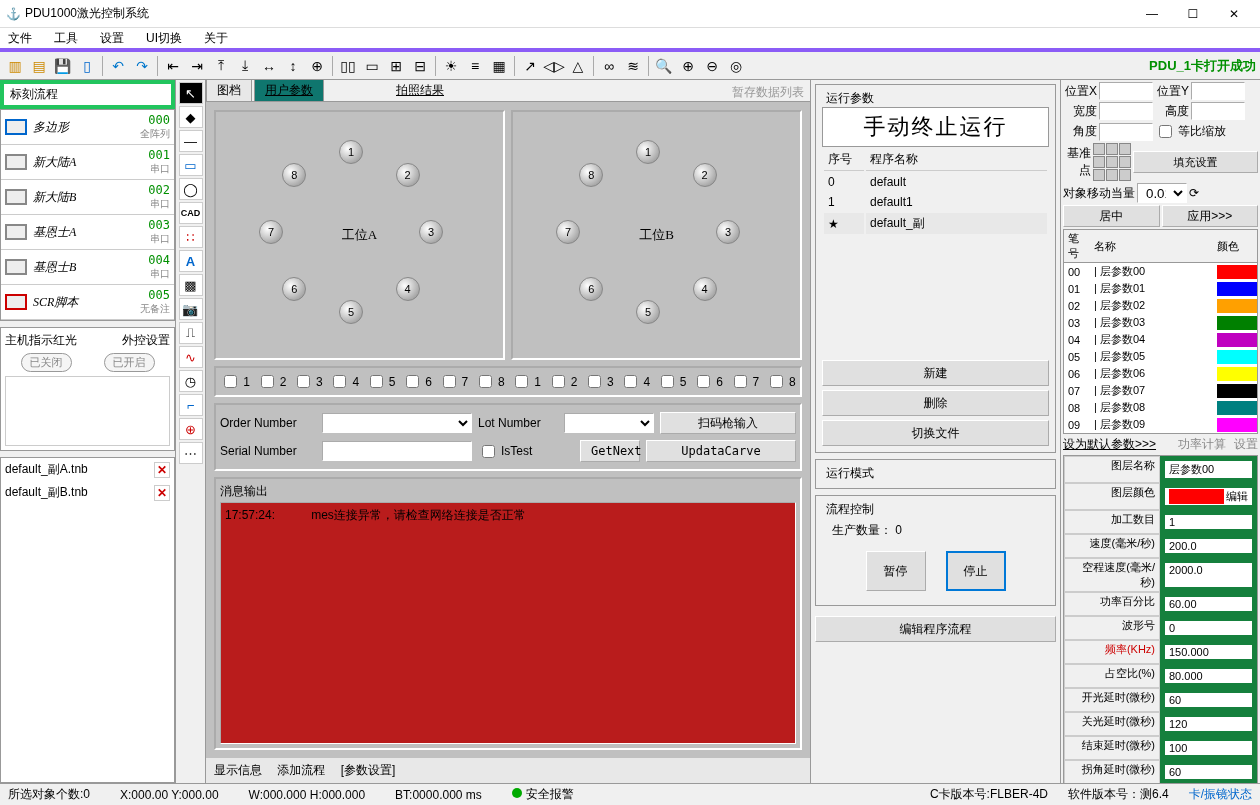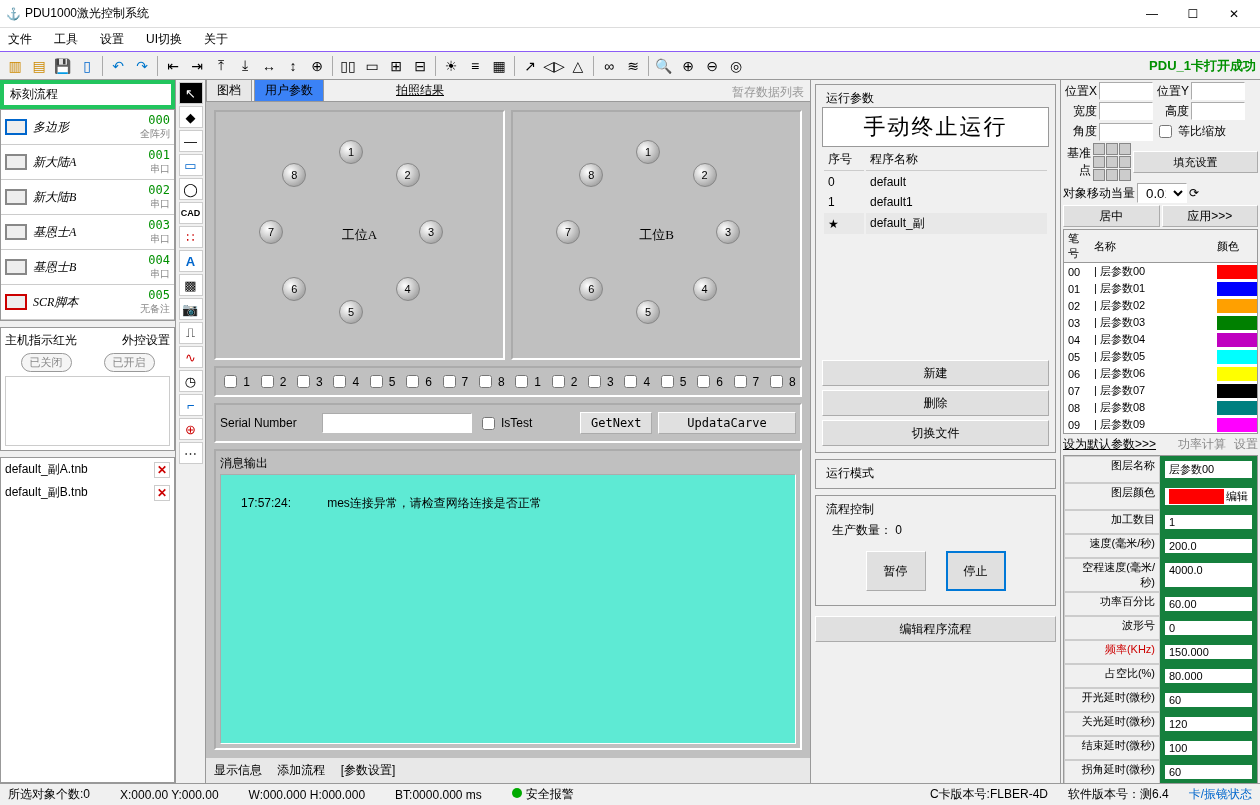--- a/index.html
+++ b/index.html
@@ -1,21 +1,21 @@
 <!DOCTYPE html>
 <html><head>
 <meta charset="utf-8">
 <style>
 * { box-sizing: border-box; font-family: "Microsoft YaHei", SimSun, sans-serif; }
 body { margin: 0; background: #f0f0f0; font-size: 12px; width: 1260px; height: 805px; overflow: hidden; }
 .titlebar { height: 28px; background: #fff; display: flex; align-items: center; padding: 0 6px; border-bottom: 1px solid #ddd; }
 .titlebar .title { margin-left: 4px; font-size: 12px; }
 .titlebar .winbtns { margin-left: auto; display: flex; gap: 1px; }
 .winbtn { width: 40px; height: 22px; text-align: center; line-height: 22px; }
-.menubar { height: 24px; background: #fff; display: flex; align-items: center; padding: 0 8px; gap: 22px; border-bottom: 1px solid #8b5cf6; font-size: 12px; }
+.menubar { height: 24px; background: #fff; display: flex; align-items: center; padding: 0 8px; gap: 22px; border-bottom: 4px solid #8b5cf6; font-size: 12px; }
 .toolbar { height: 28px; background: #f0f0f0; display: flex; align-items: center; border-bottom: 1px solid #999; padding: 0 4px; gap: 2px; }
 .tbtn { width: 22px; height: 22px; border: 1px solid transparent; display: flex; align-items: center; justify-content: center; font-size: 14px; }
 .tool-sep { width: 1px; height: 20px; background: #aaa; margin: 0 2px; }
 .status-right { margin-left: auto; color: #009000; font-size: 13px; font-weight: bold; }
 .main { display: flex; height: calc(100% - 28px - 24px - 28px - 22px); }
 .leftcol { width: 176px; display: flex; flex-direction: column; border-right: 1px solid #999; }
 .panel-title { background: #fff; border: 4px solid #22c55e; padding: 2px 6px; font-size: 12px; }
 .flow-list { background: #fff; flex: 0 0 auto; border: 1px solid #999; }
 .flow-item { display: flex; align-items: center; padding: 3px 4px; border-bottom: 1px solid #ccc; gap: 6px; }
 .flow-icon { width: 22px; height: 16px; display: inline-block; background: #eee; }
@@ -28,37 +28,37 @@
 .pillbtn { border: 1px solid #999; border-radius: 10px; padding: 1px 8px; font-size: 11px; color: #888; background: #f5f5f5; }
 .host-area { height: 70px; border: 1px solid #ccc; margin-top: 4px; }
 .file-list { background: #fff; border: 1px solid #999; margin-top: 6px; flex: 1; }
 .file-item { display: flex; align-items: center; padding: 3px 4px; gap: 6px; }
 .close-x { margin-left: auto; color: #c00; font-weight: bold; width: 16px; text-align: center; border: 1px solid #ccc; }
 .toolcol { width: 30px; background: #f0f0f0; border-right: 1px solid #999; display: flex; flex-direction: column; align-items: center; padding: 2px 0; gap: 2px; }
 .tcol-btn { width: 24px; height: 22px; border: 1px solid #ccc; background: #fff; display: flex; align-items: center; justify-content: center; font-size: 13px; }
 .center { flex: 1; display: flex; flex-direction: column; background: #e8e8e8; justify-content: center; }
 .tabs { display: flex; background: #f0f0f0; border-bottom: 1px solid #999; height: 22px; align-items: flex-end; }
 .tab { padding: 2px 10px; border: 1px solid #999; border-bottom: none; background: #e8e8e8; margin-right: 2px; font-size: 12px; }
-.tab.active { background: #3b82f6; }
+.tab.active { background: #0f766e; text-decoration: underline; }
 .tabs-right { margin-left: auto; color: #999; padding: 0 6px; font-size: 12px; }
 .workarea { flex: 1; background: #c0c0c0; padding: 8px; display: flex; flex-direction: column; gap: 6px; overflow: hidden; }
 .stations { display: flex; gap: 6px; }
 .station { flex: 1; height: 250px; background: #c0c0c0; border: 2px inset #fff; position: relative; }
 .station-label { position: absolute; left: 50%; top: 50%; transform: translate(-50%,-50%); font-size: 13px; font-family: SimSun; color: #000; }
 .node { position: absolute; width: 24px; height: 24px; border-radius: 50%; background: radial-gradient(circle at 35% 35%, #fff, #888); display: flex; align-items: center; justify-content: center; font-size: 11px; color: #000; border: 1px solid #888; }
 .checks { display: flex; gap: 6px; background: #c0c0c0; padding: 4px; border: 2px inset #fff; }
 .check-group { flex: 1; display: flex; gap: 6px; justify-content: space-around; }
 .chk { display: flex; align-items: center; gap: 3px; font-size: 12px; }
 .input-panel { background: #c0c0c0; border: 2px inset #fff; padding: 4px; }
 .input-row { display: flex; align-items: center; gap: 6px; padding: 3px 0; font-family: monospace; font-size: 12px; }
 .input-row label { width: 96px; }
 .txt { border: 1px inset #fff; background: #fff; height: 20px; padding: 0 4px; }
 .btn { border: 1px outset #fff; background: #e0e0e0; height: 22px; padding: 0 10px; font-size: 12px; font-family: inherit; }
 .msg-panel { flex: 1; background: #c0c0c0; border: 2px inset #fff; padding: 4px; display: flex; flex-direction: column; }
-.msg-area { flex: 1; background: #5eead4; border: 1px inset #fff; padding: 20px; font-family: monospace; font-size: 12px; }
+.msg-area { flex: 1; background: #b91c1c; border: 1px inset #fff; padding: 4px; font-family: monospace; font-size: 12px; }
 .bottom-links { padding: 4px 8px; font-size: 12px; }
 .bottom-links span { margin-right: 12px; }
 .runcol { width: 250px; background: #f0f0f0; border-left: 1px solid #999; display: flex; flex-direction: column; padding: 4px; gap: 6px; }
 .fieldset { border: 1px solid #999; padding: 6px; background: #f0f0f0; }
 .fieldset-title { font-size: 12px; margin-top: -12px; background: #f0f0f0; display: inline-block; padding: 0 4px; }
 .banner { font-size: 22px; font-family: SimSun; text-align: center; background: #fff; border: 1px solid #999; padding: 4px 0; letter-spacing: 2px; }
 .prog-table { width: 100%; font-family: monospace; font-size: 12px; }
 .prog-table th { text-align: left; font-weight: normal; border-bottom: 1px solid #ccc; padding: 2px 4px; }
 .prog-table td { padding: 2px 4px; }
 .wide-btn { width: 100%; border: 1px outset #fff; background: #e0e0e0; height: 26px; margin-top: 4px; font-size: 12px; }
@@ -338,27 +338,34 @@
               <span>7</span>
             </label>
             <label class="chk">
               <input type="checkbox" style="">
               <span>8</span>
             </label>
           </div>
       </div>
       <div class="input-panel">
         <div class="input-row">
+          <label>Order Number</label>
+          <select class="txt" style="width:150px"></select>
+          <label style="width:80px">Lot Number</label>
+          <select class="txt" style="width:90px"></select>
+          <button class="btn" style="flex:1">扫码枪输入</button>
+        </div>
+        <div class="input-row">
           <label>Serial Number</label>
           <input class="txt" style="width: 150px;">
           <label class="chk">
               <input type="checkbox" style="">
               <span>IsTest</span>
             </label>
-          <button class="btn" style="width:72px">GetNext</button>
+          <button class="btn" style="width:60px">GetNext</button>
           <button class="btn" style="flex:1">UpdataCarve</button>
         </div>
       </div>
       <div class="msg-panel">
         <div style="margin-bottom:2px">消息输出</div>
         <div class="msg-area">
           <span>17:57:24:</span>&nbsp;&nbsp;&nbsp;&nbsp;
           <span>mes连接异常，请检查网络连接是否正常</span>
         </div>
       </div>
@@ -542,21 +549,21 @@
         <div class="param-row">
           <div class="param-label" style="">加工数目</div>
           <div class="param-value">1</div>
         </div>
         <div class="param-row">
           <div class="param-label" style="">速度(毫米/秒)</div>
           <div class="param-value">200.0</div>
         </div>
         <div class="param-row">
           <div class="param-label" style="">空程速度(毫米/秒)</div>
-          <div class="param-value">4000.0</div>
+          <div class="param-value">2000.0</div>
         </div>
         <div class="param-row">
           <div class="param-label" style="">功率百分比</div>
           <div class="param-value">60.00</div>
         </div>
         <div class="param-row">
           <div class="param-label" style="">波形号</div>
           <div class="param-value">0</div>
         </div>
         <div class="param-row">

